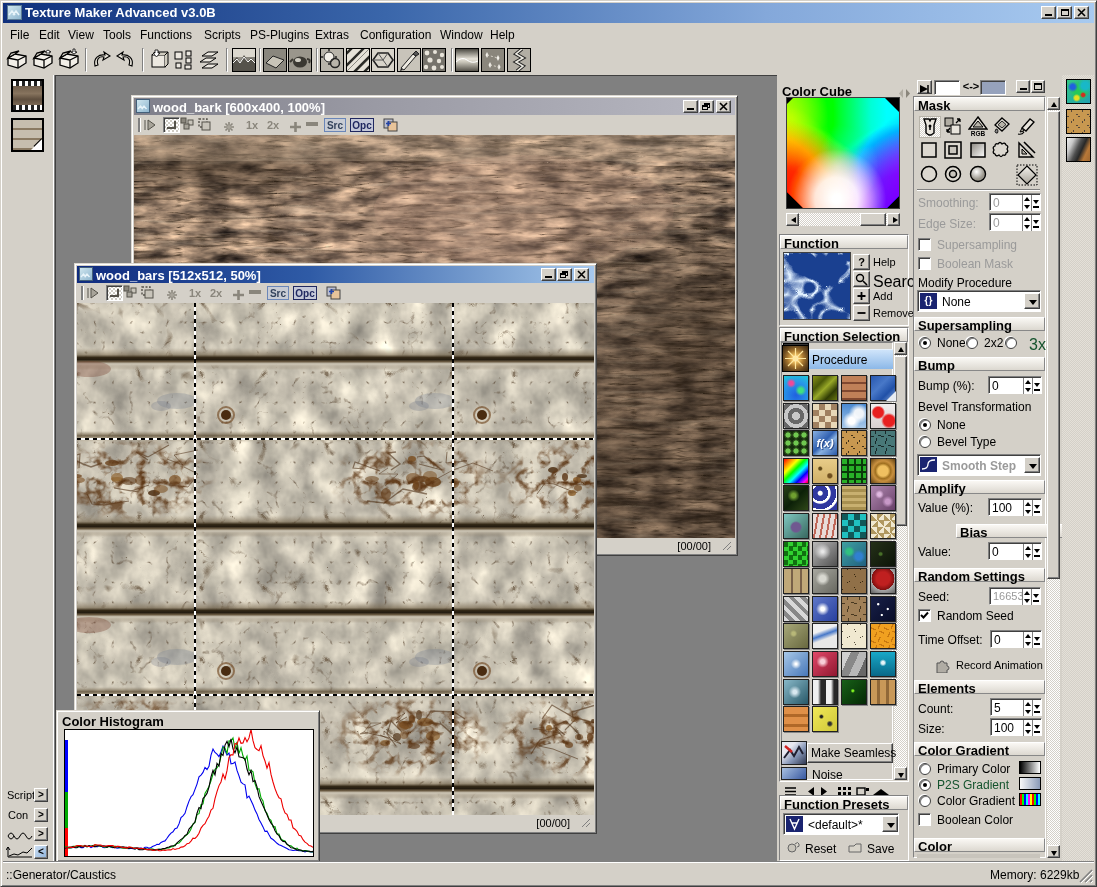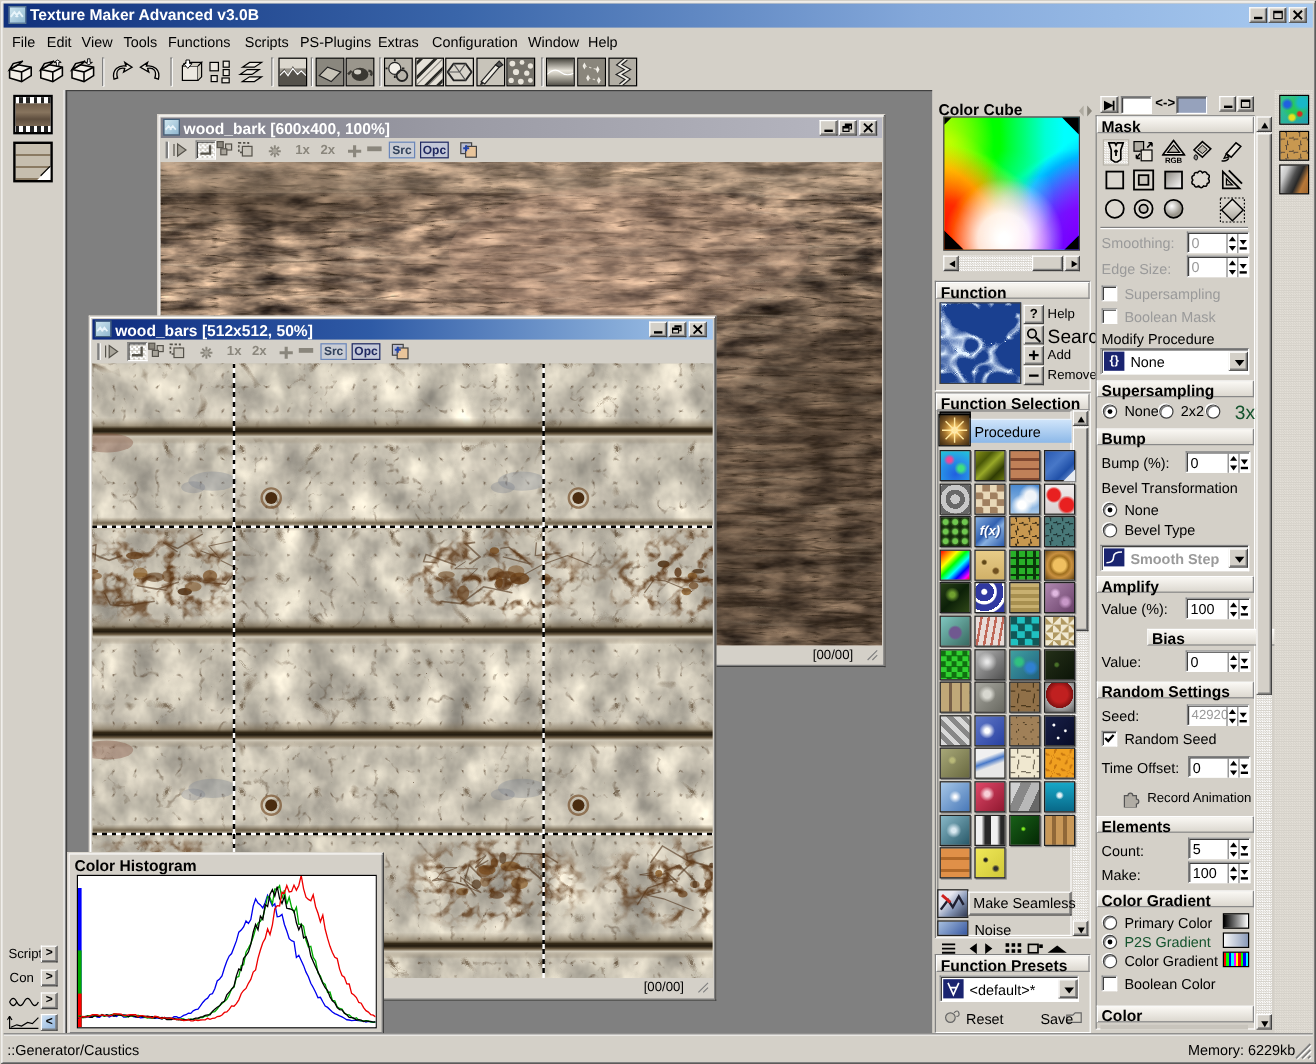--- a/index.html
+++ b/index.html
@@ -789,21 +789,21 @@
       </svg></span>
     <span style="position:absolute;left:24px;top:4px;font-size:12px;color:#000">&lt;default&gt;*</span>
     <div class="abs rb" style="left:98px;top:2px;width:16px;height:16px;">
       <span style="position:absolute;left:4px;top:6px;width:0;height:0;border:4px solid transparent;border-top:5px solid #000;border-bottom:none"></span>
     </div>
   </div>
 <div class="abs " style="left:785px;top:840px;width:56px;height:18px;"><svg width="16" height="16" viewBox="0 0 16 16">
       <circle cx="7" cy="8" r="4" fill="#c8c4ba" stroke="#666"></circle>
       <path d="M10 4 q3 -3 4 0 q1 3 -2 3" fill="#d8d4ca" stroke="#666"></path>
     </svg><span class="abs" style="left:20px;top:2px;font-size:12px">Reset</span></div>
-<div class="abs " style="left:847px;top:840px;width:56px;height:18px;text-align:right;"><svg width="16" height="16" viewBox="0 0 16 16">
+<div class="abs " style="left:847px;top:840px;width:56px;height:18px;"><svg width="16" height="16" viewBox="0 0 16 16">
       <path d="M2 6 L7 6 L9 4 L14 4 L14 12 L2 12 Z" fill="#d8d4ca" stroke="#666"></path>
     </svg><span class="abs" style="left:20px;top:2px;font-size:12px">Save</span></div>
 <div class="abs " style="left:913px;top:96px;width:133px;height:762px;border:1px solid;border-color:#808080 #fff #fff #808080;background:#d4d0c8;"></div>
 <div class="abs " style="left:914px;top:97px;width:131px;height:14px;background:linear-gradient(#faf8f4,#dcd8d0);border:1px solid;border-color:#fff #888 #888 #fff;">
     <span style="position:absolute;left:3px;top:0px;font-weight:bold;font-size:13px;">Mask</span>
   </div>
 <div class="abs " style="left:919px;top:116px;width:22px;height:22px;background:repeating-conic-gradient(#fff 0 25%,#d8d4cc 0 50%) 0 0/2px 2px;border:1px solid #b8b4aa;"><svg width="20" height="20" viewBox="0 0 20 20">
       <path d="M4 2 h5 l1 2 l1 -2 h5 l-2 6 l0 8 l-3 2 h-2 l-3 -2 l0 -8 Z" fill="#e8e4dc" stroke="#000" stroke-width="1.4"></path>
       <circle cx="10" cy="9" r="1.5" fill="#000"></circle>
       <path d="M10 10 v3" stroke="#000" stroke-width="1.5"></path>
@@ -1020,21 +1020,21 @@
     <div class="abs " style="left:44px;top:3px;width:8px;height:8px;">
       <span style="position:absolute;left:1px;top:3px;width:0;height:0;border:3px solid transparent;border-top:4px solid #000;border-bottom:none"></span>
     </div>
     <span class="abs" style="left:45px;top:12px;width:6px;height:2px;background:#000"></span>
   </div>
 <div class="abs " style="left:914px;top:568px;width:131px;height:14px;background:linear-gradient(#faf8f4,#dcd8d0);border:1px solid;border-color:#fff #888 #888 #fff;">
     <span style="position:absolute;left:3px;top:0px;font-weight:bold;font-size:13px;">Random Settings</span>
   </div>
 <div class="abs " style="left:918px;top:590px;width:60px;height:13px;font-size:12px;">Seed:</div>
 <div class="abs sk" style="left:989px;top:587px;width:52px;height:18px;background:#fff;">
-    <span style="position:absolute;left:3px;top:2px;font-size:11px;color:#9a9a9a">42920</span>
+    <span style="position:absolute;left:3px;top:2px;font-size:11px;color:#9a9a9a">16653</span>
     <div class="abs " style="left:33px;top:1px;width:8px;height:8px;">
       <span style="position:absolute;left:1px;top:2px;width:0;height:0;border:3px solid transparent;border-bottom:4px solid #000;border-top:none"></span>
     </div>
     <div class="abs " style="left:33px;top:8px;width:8px;height:8px;">
       <span style="position:absolute;left:1px;top:3px;width:0;height:0;border:3px solid transparent;border-top:4px solid #000;border-bottom:none"></span>
     </div>
     <span class="abs" style="left:32px;top:1px;width:1px;height:16px;background:#808080"></span>
     <span class="abs" style="left:41px;top:1px;width:1px;height:16px;background:#808080"></span>
     <div class="abs " style="left:42px;top:3px;width:8px;height:8px;">
       <span style="position:absolute;left:1px;top:3px;width:0;height:0;border:3px solid transparent;border-top:4px solid #000;border-bottom:none"></span>
@@ -1080,21 +1080,21 @@
     <div class="abs " style="left:33px;top:8px;width:8px;height:8px;">
       <span style="position:absolute;left:1px;top:3px;width:0;height:0;border:3px solid transparent;border-top:4px solid #000;border-bottom:none"></span>
     </div>
     <span class="abs" style="left:32px;top:1px;width:1px;height:16px;background:#808080"></span>
     <span class="abs" style="left:41px;top:1px;width:1px;height:16px;background:#808080"></span>
     <div class="abs " style="left:42px;top:3px;width:8px;height:8px;">
       <span style="position:absolute;left:1px;top:3px;width:0;height:0;border:3px solid transparent;border-top:4px solid #000;border-bottom:none"></span>
     </div>
     <span class="abs" style="left:43px;top:12px;width:6px;height:2px;background:#000"></span>
   </div>
-<div class="abs " style="left:918px;top:722px;width:60px;height:13px;font-size:12px;">Make:</div>
+<div class="abs " style="left:918px;top:722px;width:60px;height:13px;font-size:12px;">Size:</div>
 <div class="abs sk" style="left:990px;top:718px;width:52px;height:18px;background:#fff;">
     <span style="position:absolute;left:3px;top:2px;font-size:12px;color:#000">100</span>
     <div class="abs " style="left:33px;top:1px;width:8px;height:8px;">
       <span style="position:absolute;left:1px;top:2px;width:0;height:0;border:3px solid transparent;border-bottom:4px solid #000;border-top:none"></span>
     </div>
     <div class="abs " style="left:33px;top:8px;width:8px;height:8px;">
       <span style="position:absolute;left:1px;top:3px;width:0;height:0;border:3px solid transparent;border-top:4px solid #000;border-bottom:none"></span>
     </div>
     <span class="abs" style="left:32px;top:1px;width:1px;height:16px;background:#808080"></span>
     <span class="abs" style="left:41px;top:1px;width:1px;height:16px;background:#808080"></span>

